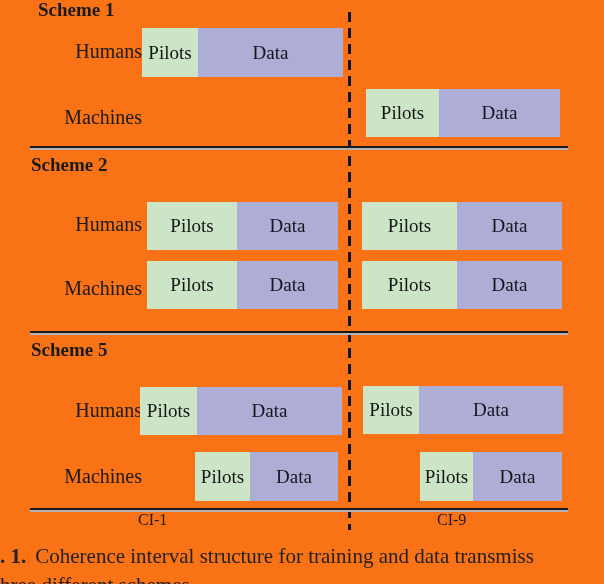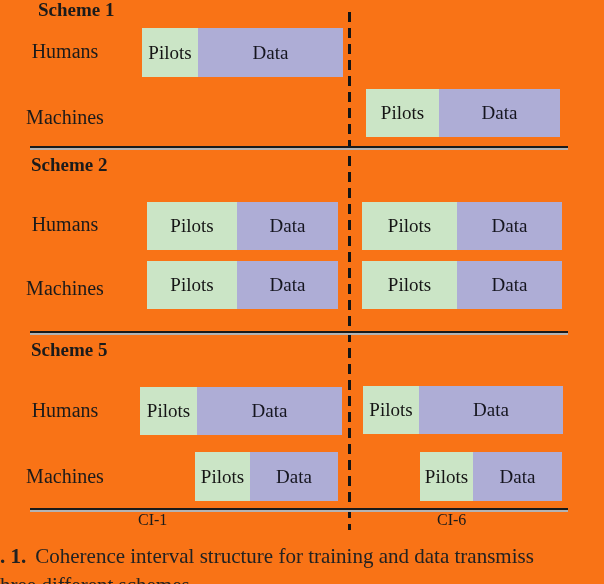--- a/index.html
+++ b/index.html
@@ -14,22 +14,22 @@
   }
   
   .hrule{
     position:absolute;left:30px;width:538px;height:2px;
     background:#1a1a1a;box-shadow:0 2px 0 0 #b3b3b3;
   }
   .scheme-title{
     position:absolute;font-weight:bold;font-size:19px;line-height:20px;white-space:nowrap;
   }
   .row-label{
-    position:absolute;left:0;width:130px;text-align:center;
-    font-size:20px;line-height:22px;white-space:nowrap;
+    position:absolute;left:0;width:130px;text-align:right;
+    font-size:20px;line-height:22px;white-space:nowrap;padding-left:12px;
   }
   .bar{position:absolute;display:flex;}
   .seg{
     display:flex;align-items:center;justify-content:center;
     font-size:19px;white-space:nowrap;overflow:hidden;
   }
   .seg.green{background:#cbe5c6;color:#151515;}
   .seg.purple{background:#aeadd6;color:#15151f;}
   .ci-label{
     position:absolute;top:509px;width:80px;
@@ -105,20 +105,20 @@
     <div class="seg green" style="width:55px;">Pilots</div>
     <div class="seg purple" style="width:88px;">Data</div>
   </div>
   <div class="bar" style="left:420px;top:452px;height:49px;">
     <div class="seg green" style="width:53px;">Pilots</div>
     <div class="seg purple" style="width:89px;">Data</div>
   </div>
 
   <div class="hrule" style="top:508px;"></div>
   <div class="ci-label" style="left:138px;">CI-1</div>
-  <div class="ci-label" style="left:437px;">CI-6</div>
+  <div class="ci-label" style="left:437px;">CI-9</div>
 
   <div class="caption" style="top:543px;">
     <span class="cap-num">. 1.</span><span>Coherence interval structure for training and data transmiss</span>
   </div>
   <div class="caption" style="top:572px;">hree different schemes</div>
 
 </div>
 
 </body></html>

